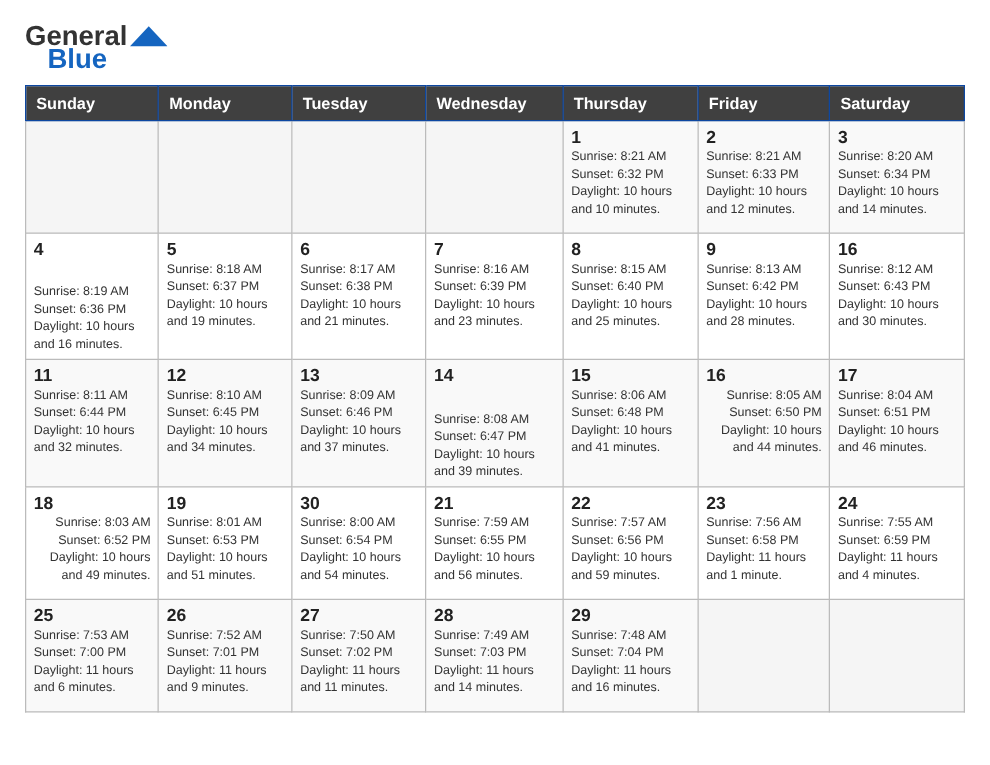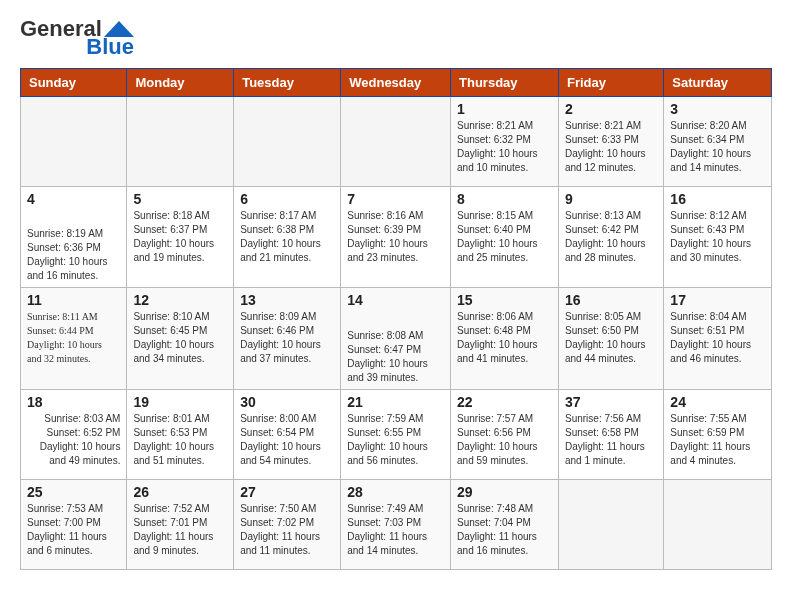--- a/index.html
+++ b/index.html
@@ -1,25 +1,25 @@
 <!DOCTYPE html>
 <html><head>
   <meta charset="utf-8">
   <style>
     * { box-sizing: border-box; margin: 0; padding: 0; }
     body { font-family: Arial, sans-serif; background: #fff; width: 792px; min-height: 612px; }
     .container { padding: 16px 20px; }
     .header-section { display: flex; justify-content: space-between; align-items: flex-start; margin-bottom: 8px; }
-    .logo { display: flex; flex-direction: column; align-items: flex-end; }
+    .logo { display: flex; flex-direction: column; align-items: flex-start; }
     .title-section { text-align: right; }
     .month-title { font-size: 38px; font-weight: bold; color: #222; }
     .location { font-size: 15px; color: #444; }
     table { width: 100%; border-collapse: collapse; }
     thead tr th {
-      background: #c2410c;
+      background: #404040;
       color: #fff;
       font-size: 13px;
       font-weight: bold;
       padding: 6px 8px;
       text-align: left;
       border: 1px solid #0d47a1;
     }
     tbody tr td {
       border: 1px solid #bbb;
       vertical-align: top;
@@ -144,21 +144,21 @@
             <div class="day-number">16</div>
             <div class="day-info" style="white-space: pre-line;">Sunrise: 8:12 AM
 Sunset: 6:43 PM
 Daylight: 10 hours
 and 30 minutes.</div>
           </td>
         </tr>
         <tr>
           <td>
             <div class="day-number">11</div>
-            <div class="day-info" style="white-space: pre-line; font-family: Liberation Serif, serif;">Sunrise: 8:11 AM
+            <div class="day-info" style="white-space: pre-line;">Sunrise: 8:11 AM
 Sunset: 6:44 PM
 Daylight: 10 hours
 and 32 minutes.</div>
           </td>
           <td>
             <div class="day-number">12</div>
             <div class="day-info" style="white-space: pre-line;">Sunrise: 8:10 AM
 Sunset: 6:45 PM
 Daylight: 10 hours
 and 34 minutes.</div>
@@ -179,21 +179,21 @@
           </td>
           <td>
             <div class="day-number">15</div>
             <div class="day-info" style="white-space: pre-line;">Sunrise: 8:06 AM
 Sunset: 6:48 PM
 Daylight: 10 hours
 and 41 minutes.</div>
           </td>
           <td>
             <div class="day-number">16</div>
-            <div class="day-info" style="white-space: pre-line;">Sunrise: 8:05 AM
+            <div class="day-info" style="white-space: pre-line; text-align: right;">Sunrise: 8:05 AM
 Sunset: 6:50 PM
 Daylight: 10 hours
 and 44 minutes.</div>
           </td>
           <td>
             <div class="day-number">17</div>
             <div class="day-info" style="white-space: pre-line;">Sunrise: 8:04 AM
 Sunset: 6:51 PM
 Daylight: 10 hours
 and 46 minutes.</div>
@@ -229,21 +229,21 @@
 and 56 minutes.</div>
           </td>
           <td>
             <div class="day-number">22</div>
             <div class="day-info" style="white-space: pre-line;">Sunrise: 7:57 AM
 Sunset: 6:56 PM
 Daylight: 10 hours
 and 59 minutes.</div>
           </td>
           <td>
-            <div class="day-number">37</div>
+            <div class="day-number">23</div>
             <div class="day-info" style="white-space: pre-line;">Sunrise: 7:56 AM
 Sunset: 6:58 PM
 Daylight: 11 hours
 and 1 minute.</div>
           </td>
           <td>
             <div class="day-number">24</div>
             <div class="day-info" style="white-space: pre-line;">Sunrise: 7:55 AM
 Sunset: 6:59 PM
 Daylight: 11 hours

